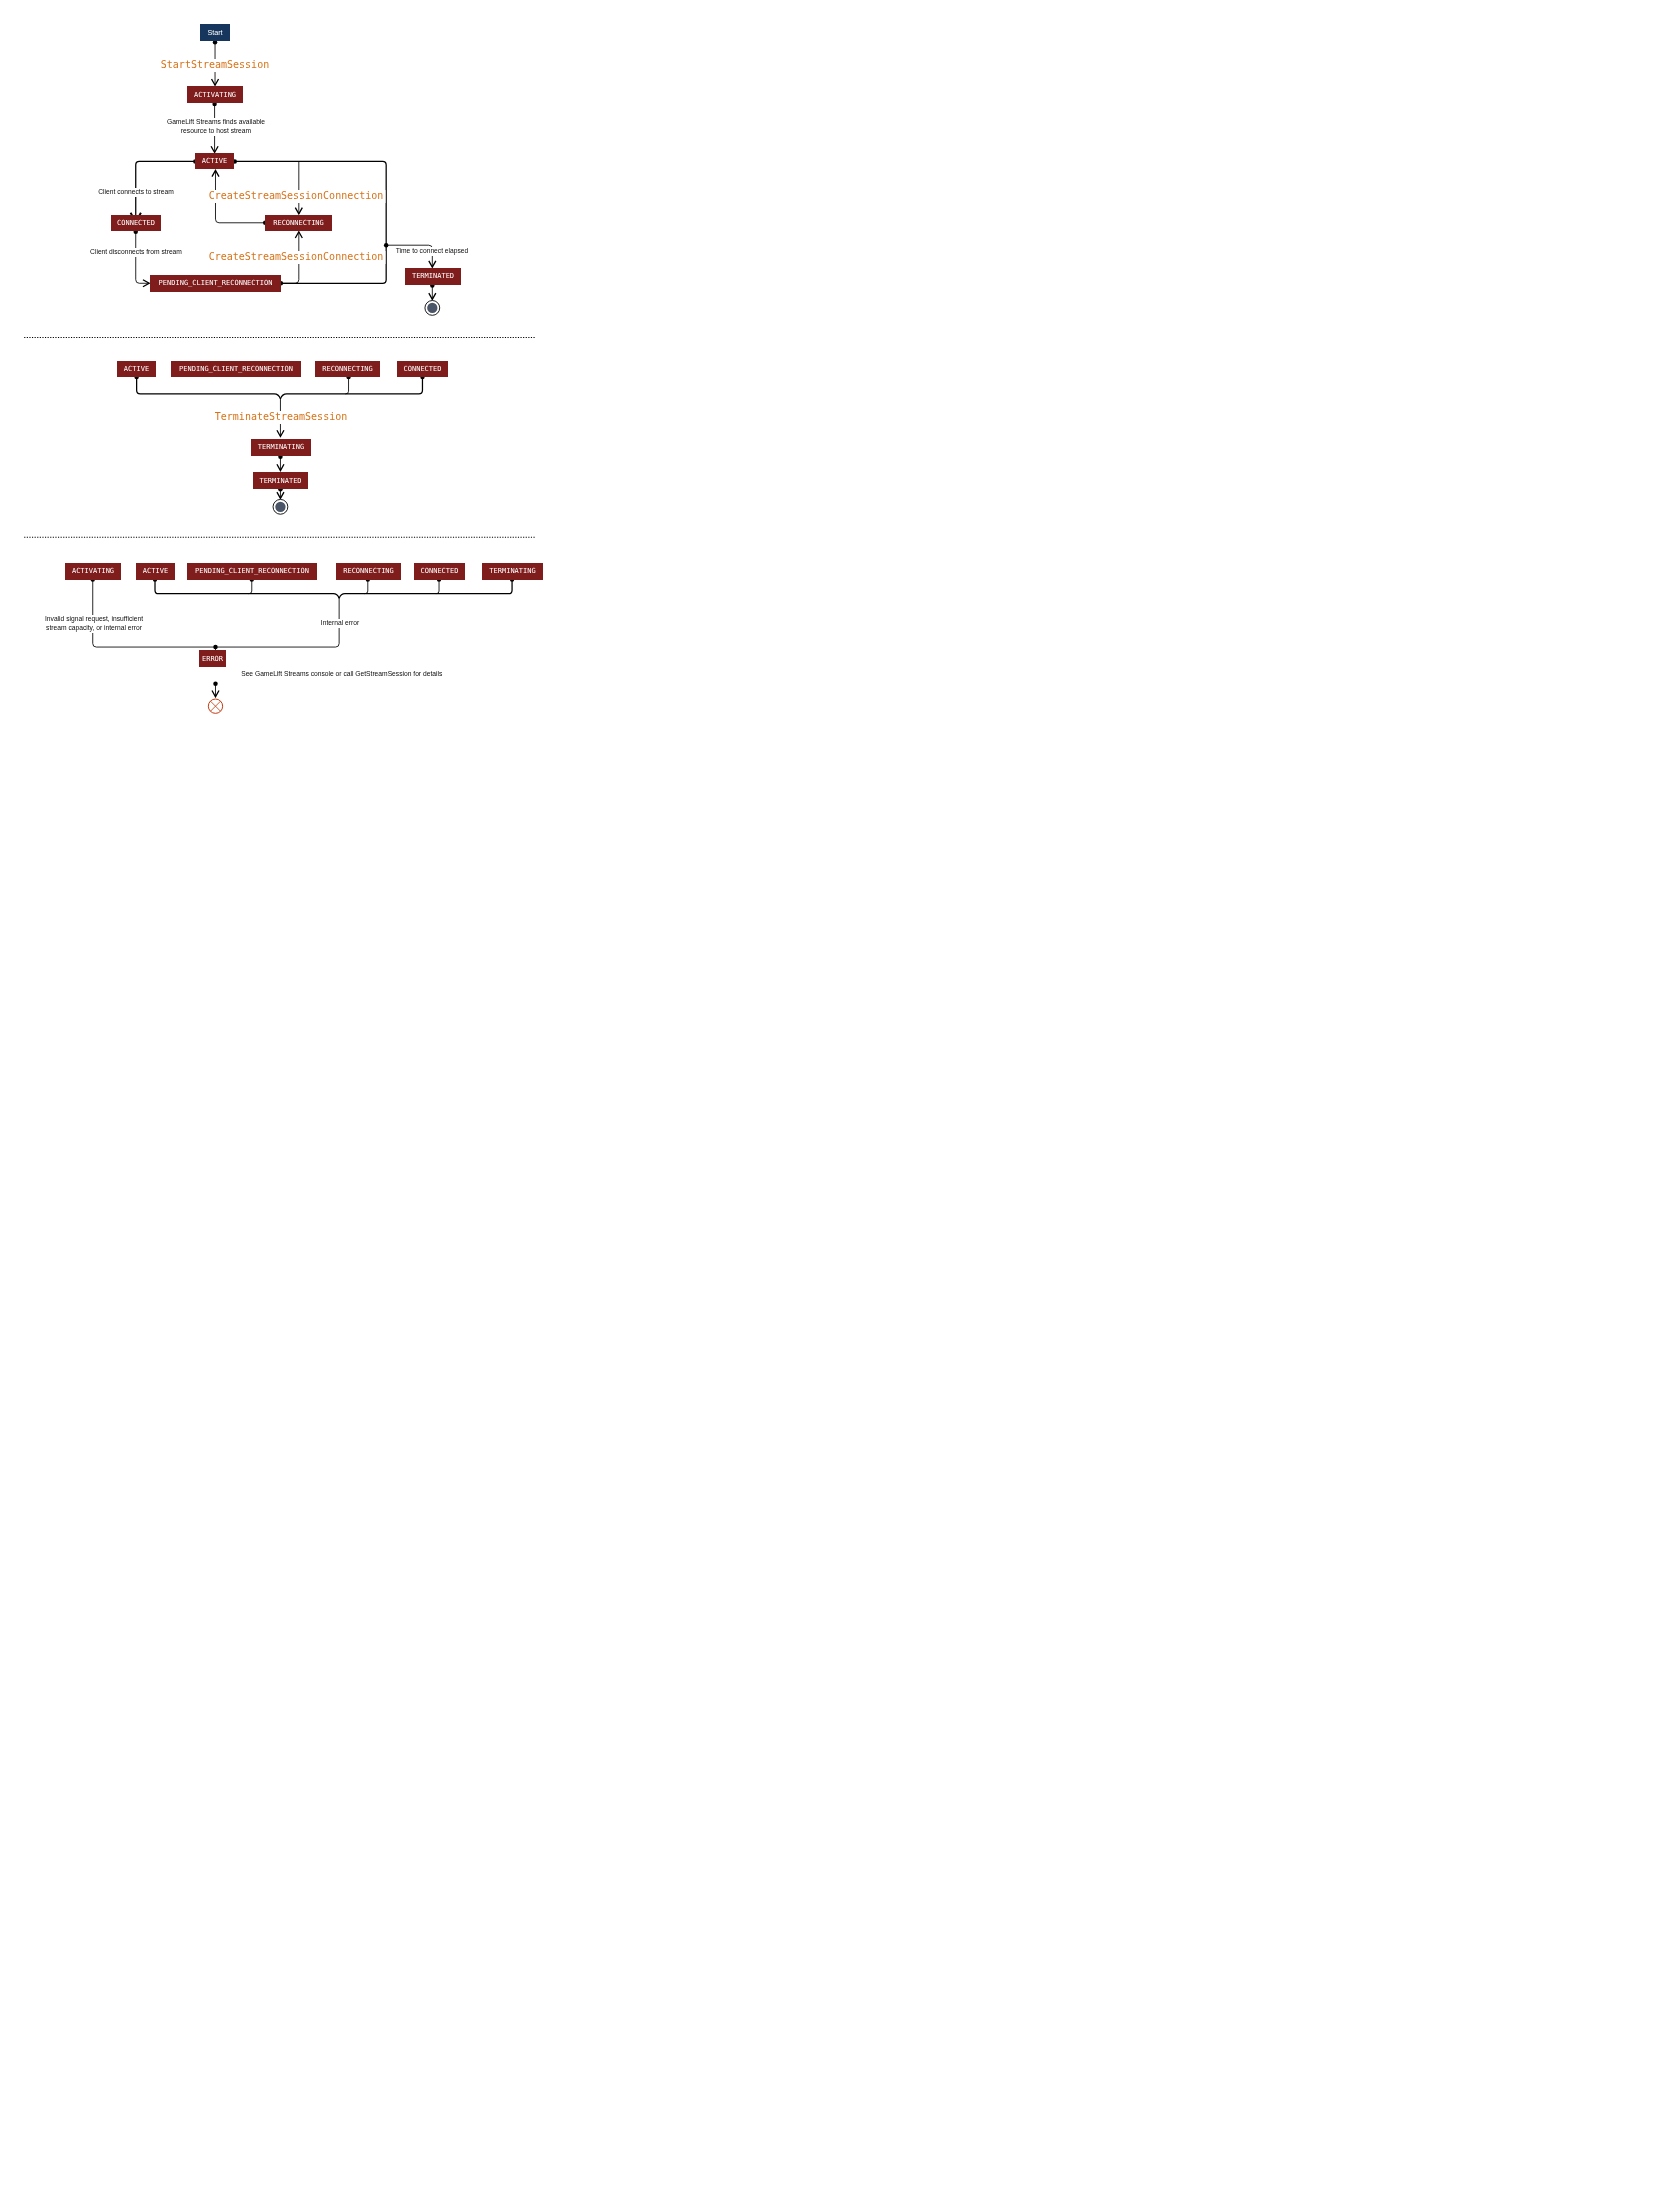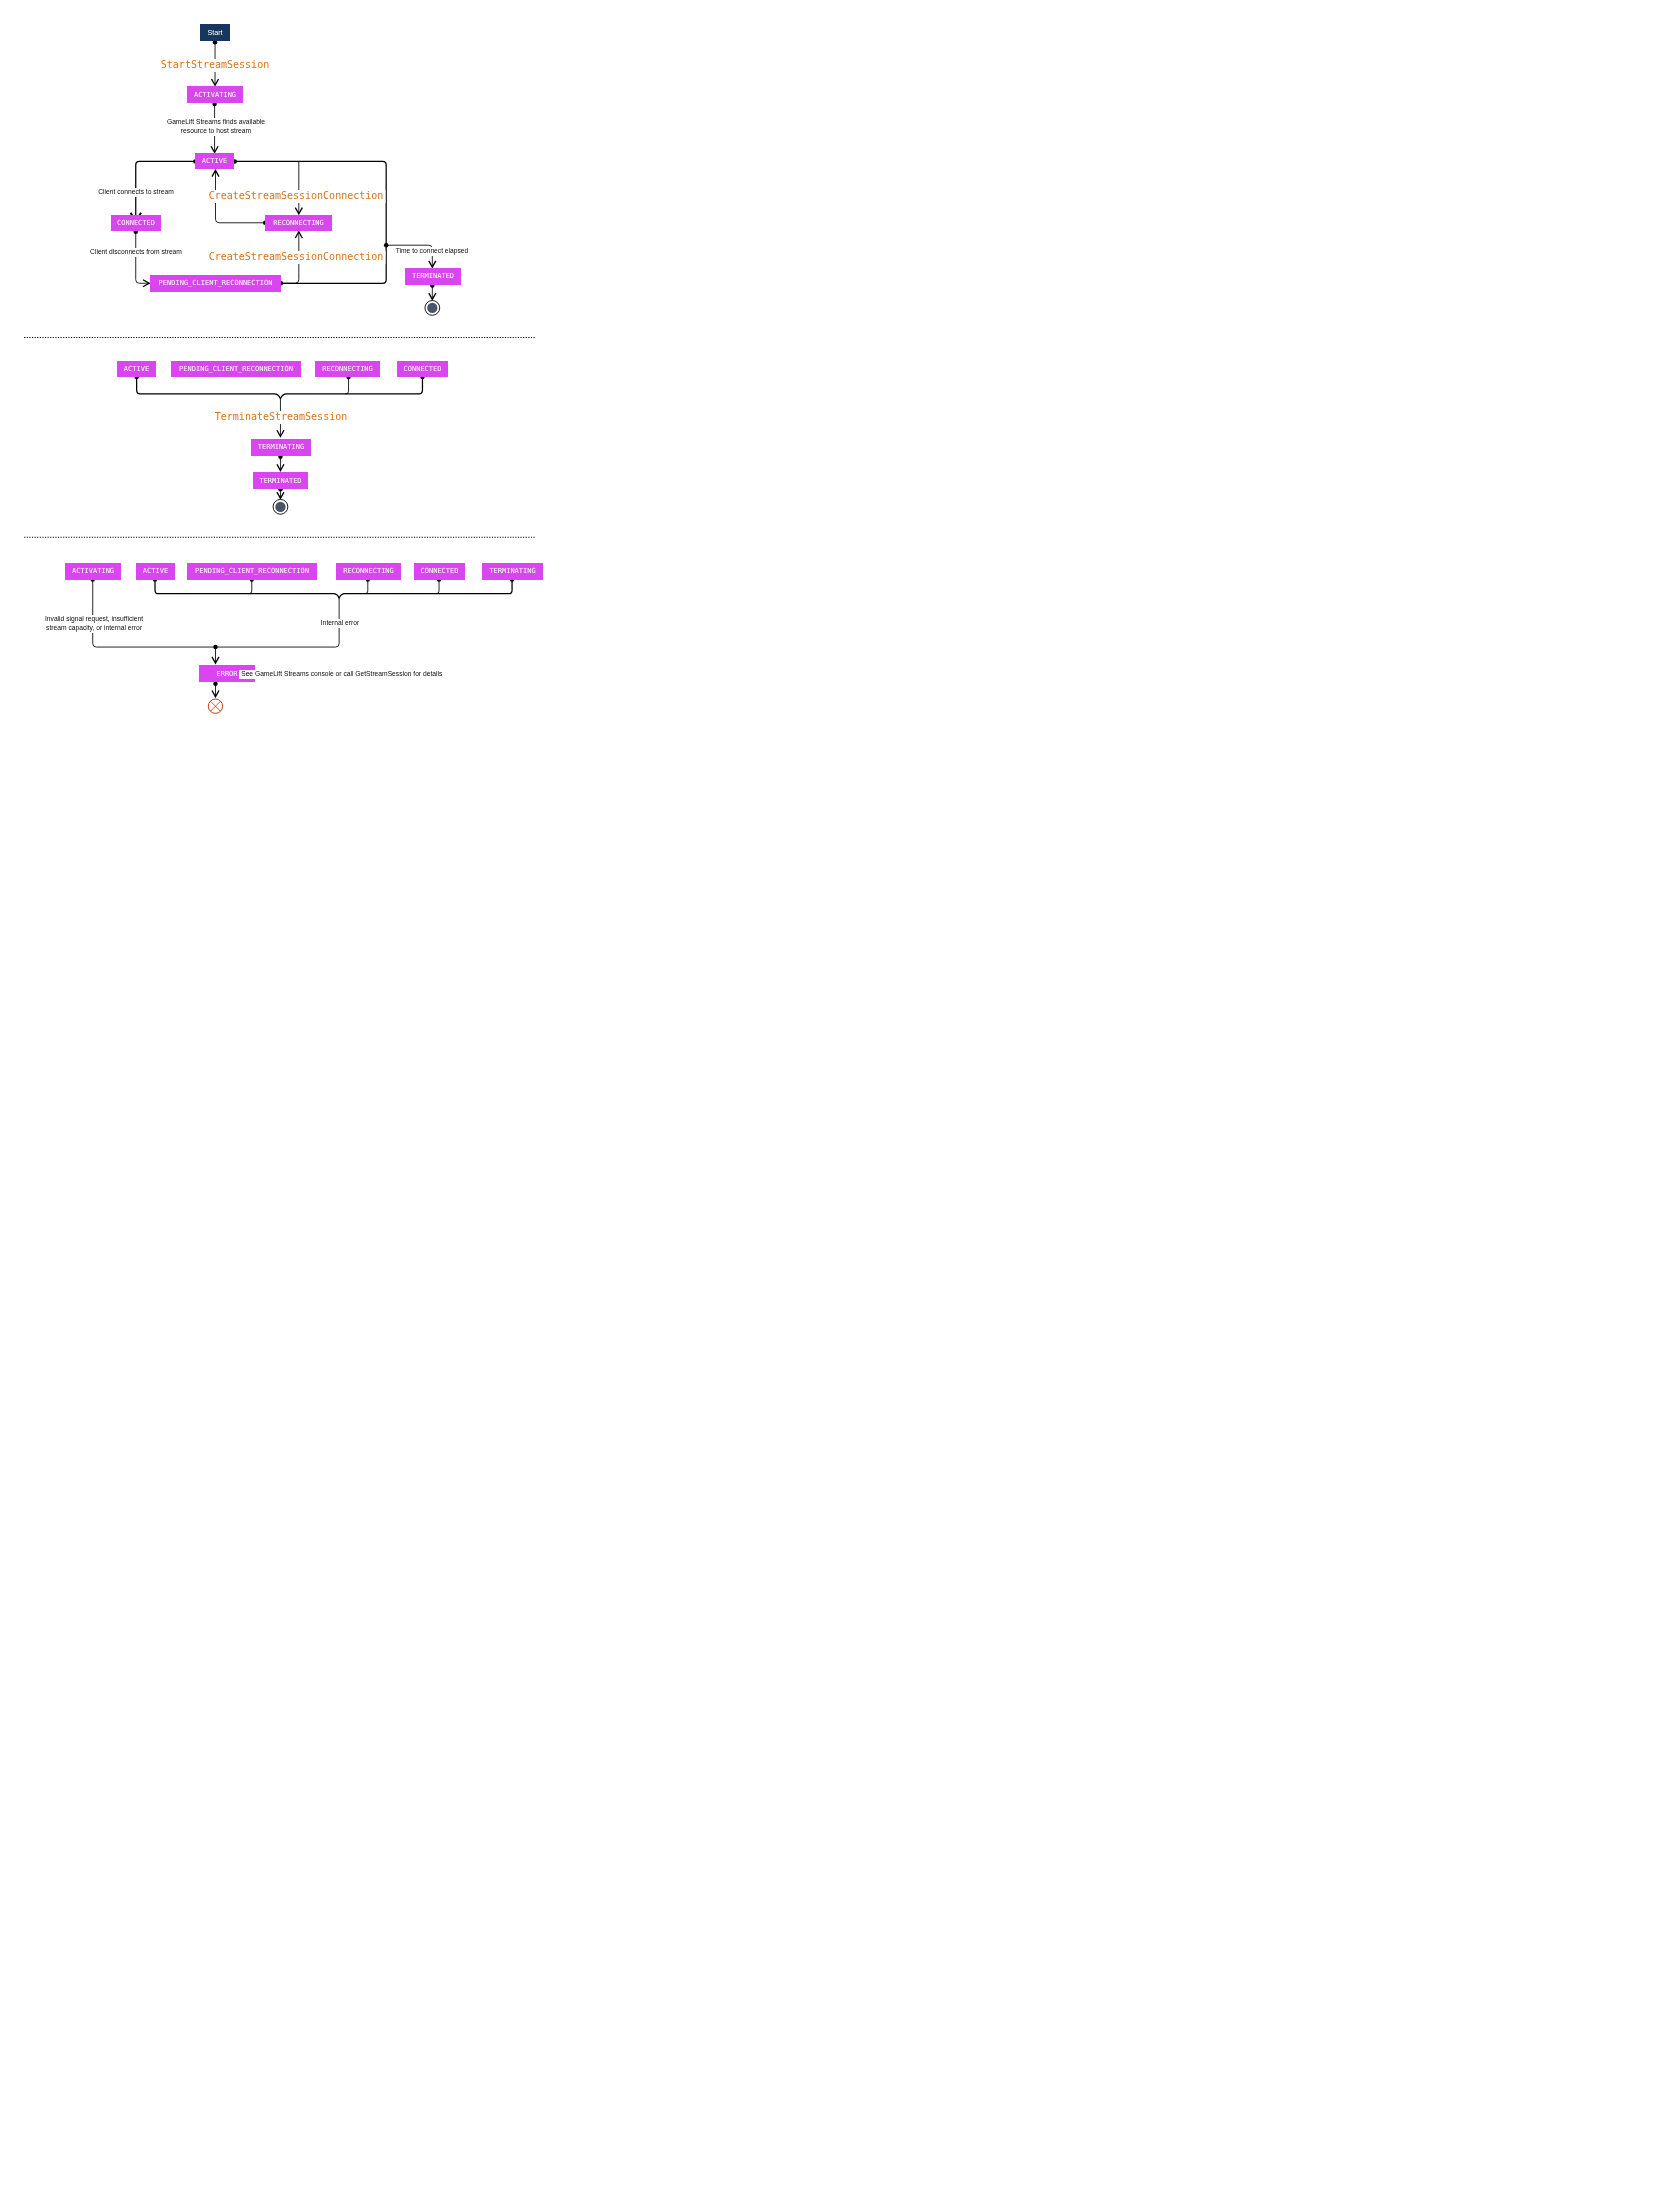--- a/index.html
+++ b/index.html
@@ -4,21 +4,21 @@
 <style>
   html,body{margin:0;padding:0;background:#ffffff;}
   #canvas{position:relative;width:560px;height:735px;background:#ffffff;overflow:hidden;
           font-family:"Liberation Sans",sans-serif;}
   svg.wires{position:absolute;left:0;top:0;z-index:1;}
   .e{fill:none;stroke:#000;stroke-width:1.9;}
   .thick{stroke-width:2.8;}
   .sep{stroke:#000;stroke-width:2.6;stroke-dasharray:2.6 3.2;fill:none;}
   .dot{fill:#000;stroke:none;}
   .box{position:absolute;z-index:2;display:flex;align-items:center;justify-content:center;
-       background:#d946ef;color:#fff;font-family:"DejaVu Sans Mono",monospace;font-size:7px;
+       background:#7f1d1d;color:#fff;font-family:"DejaVu Sans Mono",monospace;font-size:7px;
        white-space:nowrap;}
   .box.navy{background:#16365d;font-family:"Liberation Sans",sans-serif;font-size:7.2px;}
   .elbl{position:absolute;z-index:3;transform:translateX(-50%);background:#fff;padding:0.4px 2.2px;
         font-size:6.7px;color:#0d0d0d;text-align:center;white-space:nowrap;line-height:1.27;}
   .elbl.orange{color:#d87218;font-family:"DejaVu Sans Mono",monospace;font-size:10px;}
   .elbl.noshift{transform:none;text-align:left;}
 </style>
 </head>
 <body>
 
@@ -162,21 +162,21 @@
   <div class="box" style="left:253px;top:472px;width:55px;height:17px;">TERMINATED</div>
 
   <div class="elbl orange" style="left:281px;top:411px;">TerminateStreamSession</div>
 
   <div class="box" style="left:65px;top:563px;width:56px;height:16.6px;">ACTIVATING</div>
   <div class="box" style="left:136px;top:563px;width:39px;height:16.6px;">ACTIVE</div>
   <div class="box" style="left:187px;top:563px;width:130px;height:16.6px;">PENDING_CLIENT_RECONNECTION</div>
   <div class="box" style="left:336px;top:563px;width:65px;height:16.6px;">RECONNECTING</div>
   <div class="box" style="left:414px;top:563px;width:51px;height:16.6px;">CONNECTED</div>
   <div class="box" style="left:482px;top:563px;width:61px;height:16.6px;">TERMINATING</div>
-  <div class="box" style="left:199px;top:665px;width:56px;height:17px;">ERROR</div>
+  <div class="box" style="left:199px;top:650px;width:27px;height:17px;">ERROR</div>
 
   <div class="elbl" style="left:94px;top:615px;">
     <div>Invalid signal request, insufficient</div>
     <div>stream capacity, or internal error</div>
   </div>
   <div class="elbl" style="left:340px;top:619px;">Internal error</div>
   <div class="elbl noshift" style="left:239px;top:670px;">See GameLift Streams console or call GetStreamSession for details</div>
 
 </div>
 

